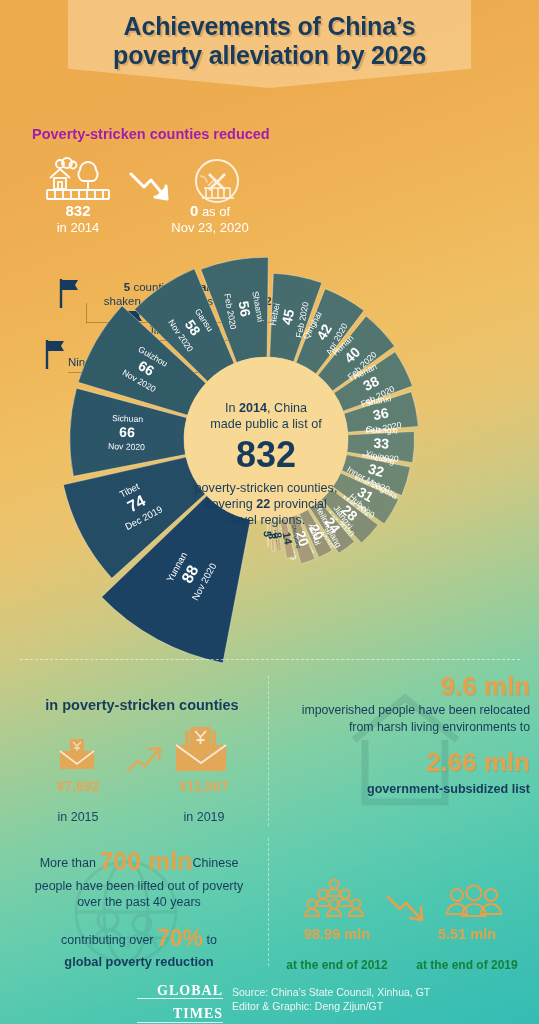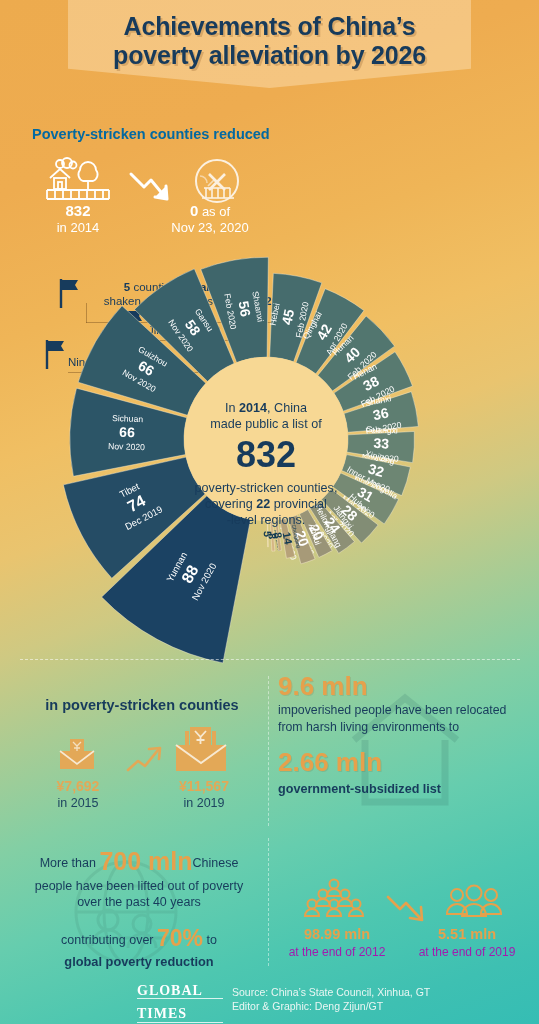--- a/index.html
+++ b/index.html
@@ -36,21 +36,21 @@
     color:#173b5c;
     font-size:25px;line-height:1.14;
     font-weight:bold;
     letter-spacing:-0.2px;
     text-shadow:2px 2px 0 rgba(120,70,20,.22);
   }
 
   
   .sec1-title{
     position:absolute;left:32px;top:126px;
-    color:#0369a1;font-size:14.5px;font-weight:bold;
+    color:#a21caf;font-size:14.5px;font-weight:bold;
   }
   .ic{position:absolute;}
   .ic svg{display:block;}
   .stat-832{
     position:absolute;left:28px;top:202px;width:100px;text-align:center;
     color:#fff;font-weight:bold;font-size:15px;
   }
   .stat-832 .sub{font-weight:normal;font-size:13px;display:block;margin-top:1px;}
   .stat-0{
     position:absolute;left:140px;top:202px;width:140px;text-align:center;
@@ -83,46 +83,46 @@
     border-left:1px dashed rgba(255,255,255,.45);
   }
 
   
   .inc-title{
     position:absolute;left:20px;top:678px;width:244px;text-align:center;
     color:#173b5c;font-size:14.5px;font-weight:bold;line-height:1.25;
   }
   .inc-ico{position:absolute;}
   .inc-val{position:absolute;text-align:center;color:#e3a857;font-weight:bold;font-size:14px;}
-  .inc-val .sub{display:block;color:#1d4460;font-weight:normal;font-size:12.5px;margin-top:2px;}
-
-  
-  .reloc{position:absolute;left:278px;top:672px;width:252px;text-align:left;}
+  .inc-val .sub{display:block;color:#1d4460;font-weight:normal;font-size:12.5px;margin-top:16px;}
+
+  
+  .reloc{position:absolute;left:278px;top:672px;width:252px;text-align:right;}
   .big-orange{color:#e6a14c;font-weight:bold;font-size:26px;line-height:1.1;
               text-shadow:1px 1px 0 rgba(120,70,20,.14);}
   .reloc p{margin:2px 0 0;color:#173b5c;font-size:12.3px;line-height:1.28;}
   .reloc .lbl{margin-top:4px;font-weight:bold;font-size:12.6px;}
   .house-wm{position:absolute;left:348px;top:690px;opacity:.17;}
 
   
   .sec700{position:absolute;left:14px;top:845px;width:250px;text-align:center;color:#173b5c;}
   .sec700 .l1{font-size:12.5px;line-height:1.3;}
   .sec700 .n700{color:#e6a14c;font-weight:bold;font-size:25px;vertical-align:-3px;}
   .sec700 .n70{color:#e6a14c;font-weight:bold;font-size:23px;vertical-align:-2px;}
   .sec700 .gl{font-weight:bold;font-size:12.8px;}
   .globe-wm{position:absolute;left:56px;top:858px;opacity:.16;}
 
   
   .pov-title{position:absolute;left:278px;top:848px;width:252px;text-align:center;
              color:#173b5c;font-size:13.5px;font-weight:bold;}
   .pov-ico{position:absolute;}
   .pov-val{position:absolute;text-align:center;}
   .pov-val .n{color:#e6a14c;font-weight:bold;font-size:14.5px;}
-  .pov-val .sub{display:block;color:#a21caf;font-size:12px;margin-top:2px;}
-  .gt-logo{position:absolute;left:137px;top:984px;width:86px;text-align:left;
+  .pov-val .sub{display:block;color:#15803d;font-size:12px;margin-top:15px;font-weight:bold;}
+  .gt-logo{position:absolute;left:137px;top:984px;width:86px;text-align:right;
            color:#fff;font-family:"Liberation Serif", serif;font-weight:bold;
            font-size:14px;line-height:1.0;letter-spacing:1px;}
   .gt-logo .r{display:block;border-top:1px solid rgba(255,255,255,.8);
               border-bottom:1px solid rgba(255,255,255,.8);padding:8px 0 1px;}
   .credit{position:absolute;left:232px;top:985px;color:#eaf6f3;
           font-size:10.5px;line-height:1.35;}
 </style>
 </head>
 <body>
 

